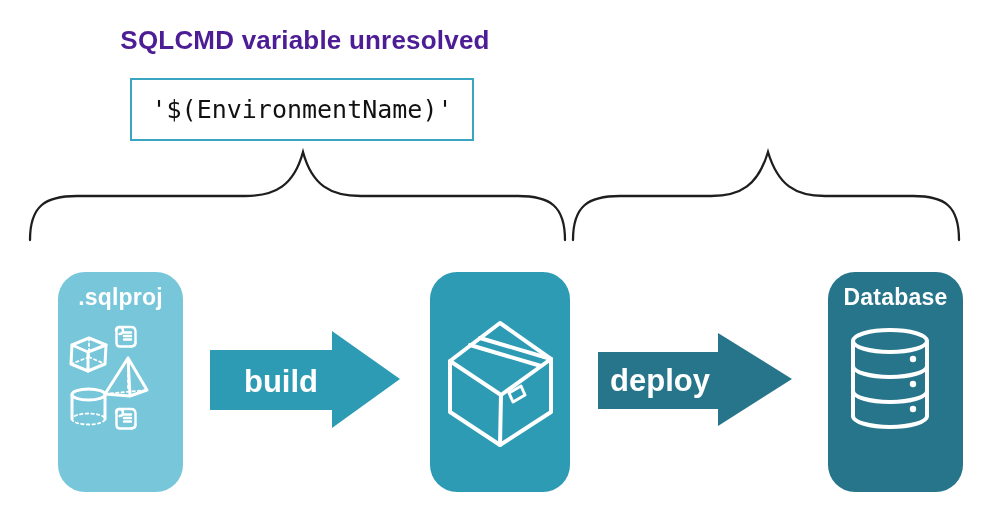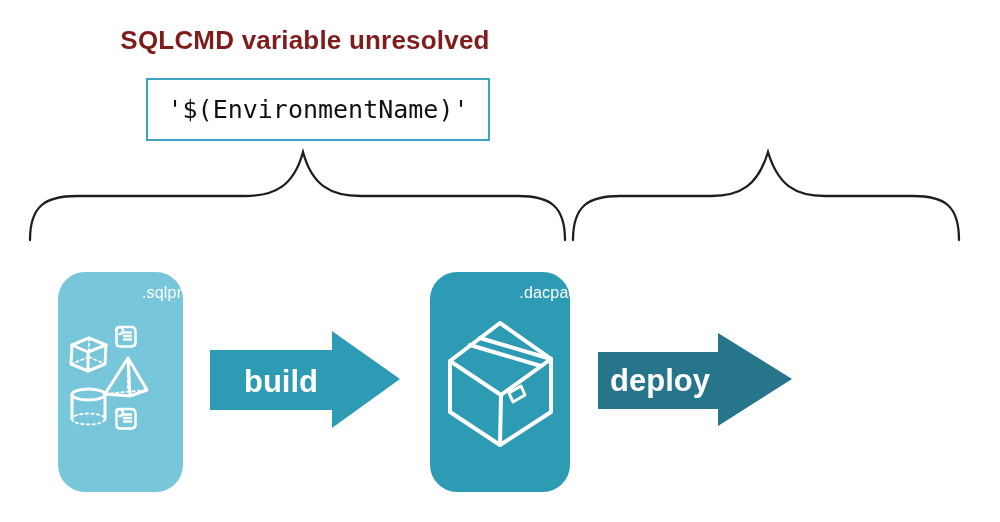--- a/index.html
+++ b/index.html
@@ -2,46 +2,46 @@
 <html><head>
 <meta charset="utf-8">
 <style>
   html,body { margin:0; padding:0; background:#fff; }
   .canvas {
     position:relative; width:1000px; height:522px; background:#ffffff;
     font-family:"Liberation Sans", sans-serif; overflow:hidden;
   }
   .heading {
     position:absolute; top:25px; font-size:26px; font-weight:700;
-    color:#7f1d1d; text-align:center; letter-spacing:0.2px; white-space:nowrap;
+    color:#4c1d95; text-align:center; letter-spacing:0.2px; white-space:nowrap;
   }
   #heading-left  { left:55px;  width:500px; }
   #heading-right { left:573px; width:400px; }
 
   .codebox {
     position:absolute; top:78px; height:63px; box-sizing:border-box;
     border:2px solid #3AA5C1; background:#ffffff;
     display:flex; align-items:center; justify-content:center;
   }
-  #codebox-left  { left:146px; width:344px; }
+  #codebox-left  { left:130px; width:344px; }
   #codebox-right { left:668px; width:206px; }
   .code {
     font-family:"DejaVu Sans Mono", monospace; font-size:25px; color:#111111;
     white-space:nowrap;
   }
 
   .overlay { position:absolute; left:0; top:0; width:1000px; height:522px; }
 
   .node { position:absolute; top:272px; height:220px; border-radius:27px; }
   #node-sqlproj  { left:58px;  width:125px; background:#77C6DA; }
   #node-dacpac   { left:430px; width:140px; background:#2E9BB5; }
   #node-database { left:828px; width:135px; background:#26758B; }
   .node-label {
     position:absolute; top:12px; left:0; width:100%; text-align:center;
-    color:#ffffff; font-weight:400; font-size:16px; letter-spacing:0.2px;padding-left:48px;
+    color:#ffffff; font-weight:700; font-size:23px; letter-spacing:0.2px;
   }
   .node-icon { position:absolute; left:0; top:0; }
 
   .arrow-label {
     font-family:"Liberation Sans", sans-serif; font-weight:700; fill:#ffffff;
   }
 </style>
 </head>
 <body>
 
@@ -101,23 +101,37 @@
       <g stroke-width="2.4" transform="translate(55,134)">
         <path d="M6.5,3 h11.5 q4.5,0 4.5,4.5 v10.5 q0,4.5 -4.5,4.5 h-11 q-3.5,0 -3.5,-3.5 v-12.5 q0,-3.5 3.5,-3.5 z"></path>
         <path d="M3,6.5 q0,-3.5 3.5,-3.5 q3.5,0 3.5,3.5 q0,3.5 -3.5,3.5"></path>
         <path d="M17.5,22.5 q5,0 5,-4"></path>
         <path d="M11,8.5 h7 M11,12 h7 M11,15.5 h7"></path>
       </g>
     </svg>
   </div>
 
   <div class="node" id="node-dacpac">
-    <div class="node-label">.dacpac</div>
     <svg class="node-icon" width="140" height="220" viewBox="0 0 140 220" fill="none" stroke="#ffffff" stroke-width="4" stroke-linecap="round" stroke-linejoin="round">
       <path d="M70,51 L121,87 L121,140 L70,173 L20,140 L20,89 Z"></path>
       <path d="M20,89 L71,123 L121,87 M71,123 L70,173"></path>
       <path d="M50,66 L121,87 M40,73 L111,94"></path>
       <path stroke-width="3" d="M79,121 L91,114 L95,123 L83,130 Z"></path>
     </svg>
   </div>
 
+  <div class="node" id="node-database">
+    <div class="node-label">Database</div>
+    <svg class="node-icon" width="135" height="220" viewBox="0 0 135 220" fill="none" stroke="#ffffff" stroke-width="4" stroke-linecap="round" stroke-linejoin="round">
+      <ellipse cx="62" cy="69" rx="37" ry="11"></ellipse>
+      <path d="M25,69 V144 M99,69 V144"></path>
+      <path d="M25,144 a37,11 0 0 0 74,0"></path>
+      <path d="M25,94 a37,11 0 0 0 74,0"></path>
+      <path d="M25,119 a37,11 0 0 0 74,0"></path>
+      <g fill="#ffffff" stroke="none">
+        <circle cx="85" cy="87" r="3.2"></circle>
+        <circle cx="85" cy="112" r="3.2"></circle>
+        <circle cx="85" cy="137" r="3.2"></circle>
+      </g>
+    </svg>
+  </div>
 
 </div>
 
 </body></html>

